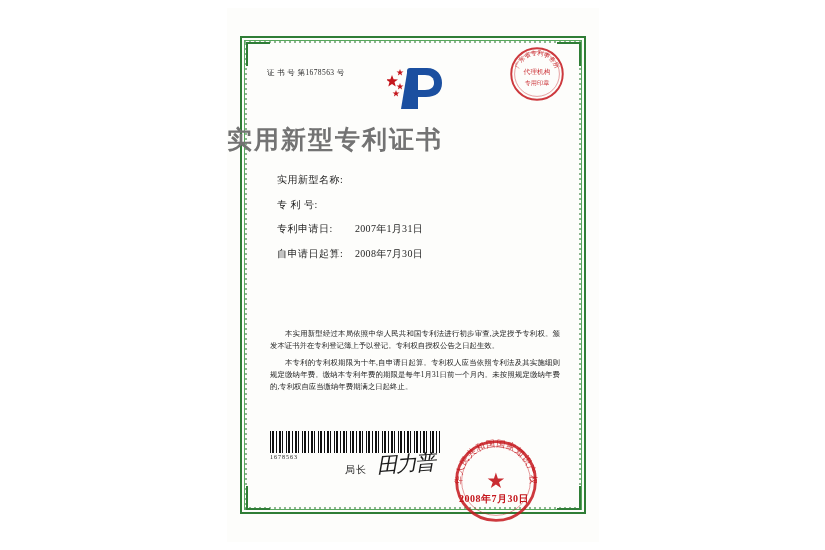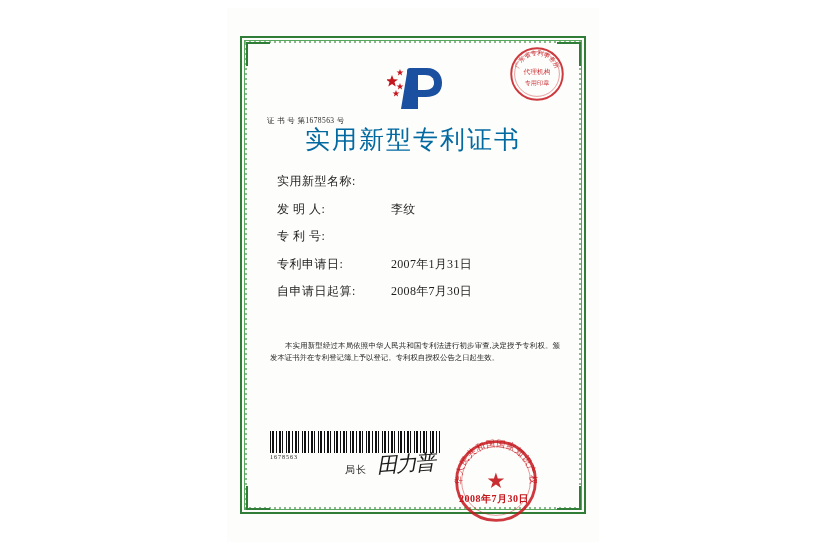--- a/index.html
+++ b/index.html
@@ -75,21 +75,20 @@
 
   
   .cert-no {
     position: absolute;
     left: 40px;
     top: 60px;
     font-size: 7.5px;
     color: #2b2b2b;
     letter-spacing: 0.4px;
     white-space: nowrap;
-    margin-top: 48px;
   }
 
   
   .emblem {
     position: absolute;
     left: 160px;
     top: 55px;
     width: 60px;
     height: 52px;
   }
@@ -102,42 +101,40 @@
     width: 56px;
     height: 56px;
   }
 
   
   .title {
     position: absolute;
     left: 0;
     top: 115px;
     width: 372px;
-    text-align: center;
     font-family: "Liberation Serif", serif;
-    font-weight: normal;
+    font-weight: bold;
     font-size: 25px;
     letter-spacing: 2px;
-    color: #0369a1;
+    color: #737373;
   }
 
   
   .fields {
     position: absolute;
     left: 50px;
     top: 165px;
     width: 280px;
   }
   .field-row {
     display: flex;
     align-items: center;
     margin-bottom: 10.5px;
-    font-size: 12px;
+    font-size: 10px;
     color: #1e1e1e;
-    gap: 36px;
   }
   .field-label {
     width: 78px;
     flex: 0 0 78px;
     letter-spacing: 0.5px;
     white-space: nowrap;
   }
   .field-value {
     flex: 1 1 auto;
     letter-spacing: 0.3px;
@@ -149,21 +146,21 @@
     position: absolute;
     left: 43px;
     top: 320px;
     width: 290px;
     font-size: 7.4px;
     line-height: 12px;
     color: #1a1a1a;
     text-align: justify;
   }
   .body-text p {
-    margin: 12px 0 5px 0;
+    margin: 0 0 5px 0;
     text-indent: 15px;
   }
 
   
   .barcode {
     position: absolute;
     left: 43px;
     top: 423px;
     width: 170px;
     height: 22px;
@@ -276,40 +273,37 @@
       </text>
       <text x="50" y="50" text-anchor="middle" font-size="12" fill="#c4161c" opacity="0.9" font-family="Liberation Serif, serif">代理机构</text>
       <text x="50" y="70" text-anchor="middle" font-size="11" fill="#c4161c" opacity="0.9" font-family="Liberation Serif, serif">专用印章</text>
     </svg>
 
     <div class="title">实用新型专利证书</div>
 
     <div class="fields">
       <div class="field-row">
         <span class="field-label">实用新型名称:</span>
-      </div>
-      <div class="field-row">
-        <span class="field-label">发  明  人:</span>
-        <span class="field-value">李纹</span>
       </div>
       <div class="field-row">
         <span class="field-label">专  利  号:</span>
       </div>
       <div class="field-row">
         <span class="field-label">专利申请日:</span>
         <span class="field-value">2007年1月31日</span>
       </div>
       <div class="field-row">
         <span class="field-label">自申请日起算:</span>
         <span class="field-value">2008年7月30日</span>
       </div>
     </div>
 
     <div class="body-text">
       <p>本实用新型经过本局依照中华人民共和国专利法进行初步审查,决定授予专利权。颁发本证书并在专利登记簿上予以登记。专利权自授权公告之日起生效。</p>
+      <p>本专利的专利权期限为十年,自申请日起算。专利权人应当依照专利法及其实施细则规定缴纳年费。缴纳本专利年费的期限是每年1月31日前一个月内。未按照规定缴纳年费的,专利权自应当缴纳年费期满之日起终止。</p>
     </div>
 
     <div class="barcode"></div>
     <div class="barcode-num">1678563</div>
 
     <div class="director">局长</div>
     <div class="signature">田力普</div>
 
     <svg class="seal-main" viewBox="0 0 120 120">
       <circle cx="60" cy="60" r="55" fill="none" stroke="#c4161c" stroke-width="4" opacity="0.85"></circle>

